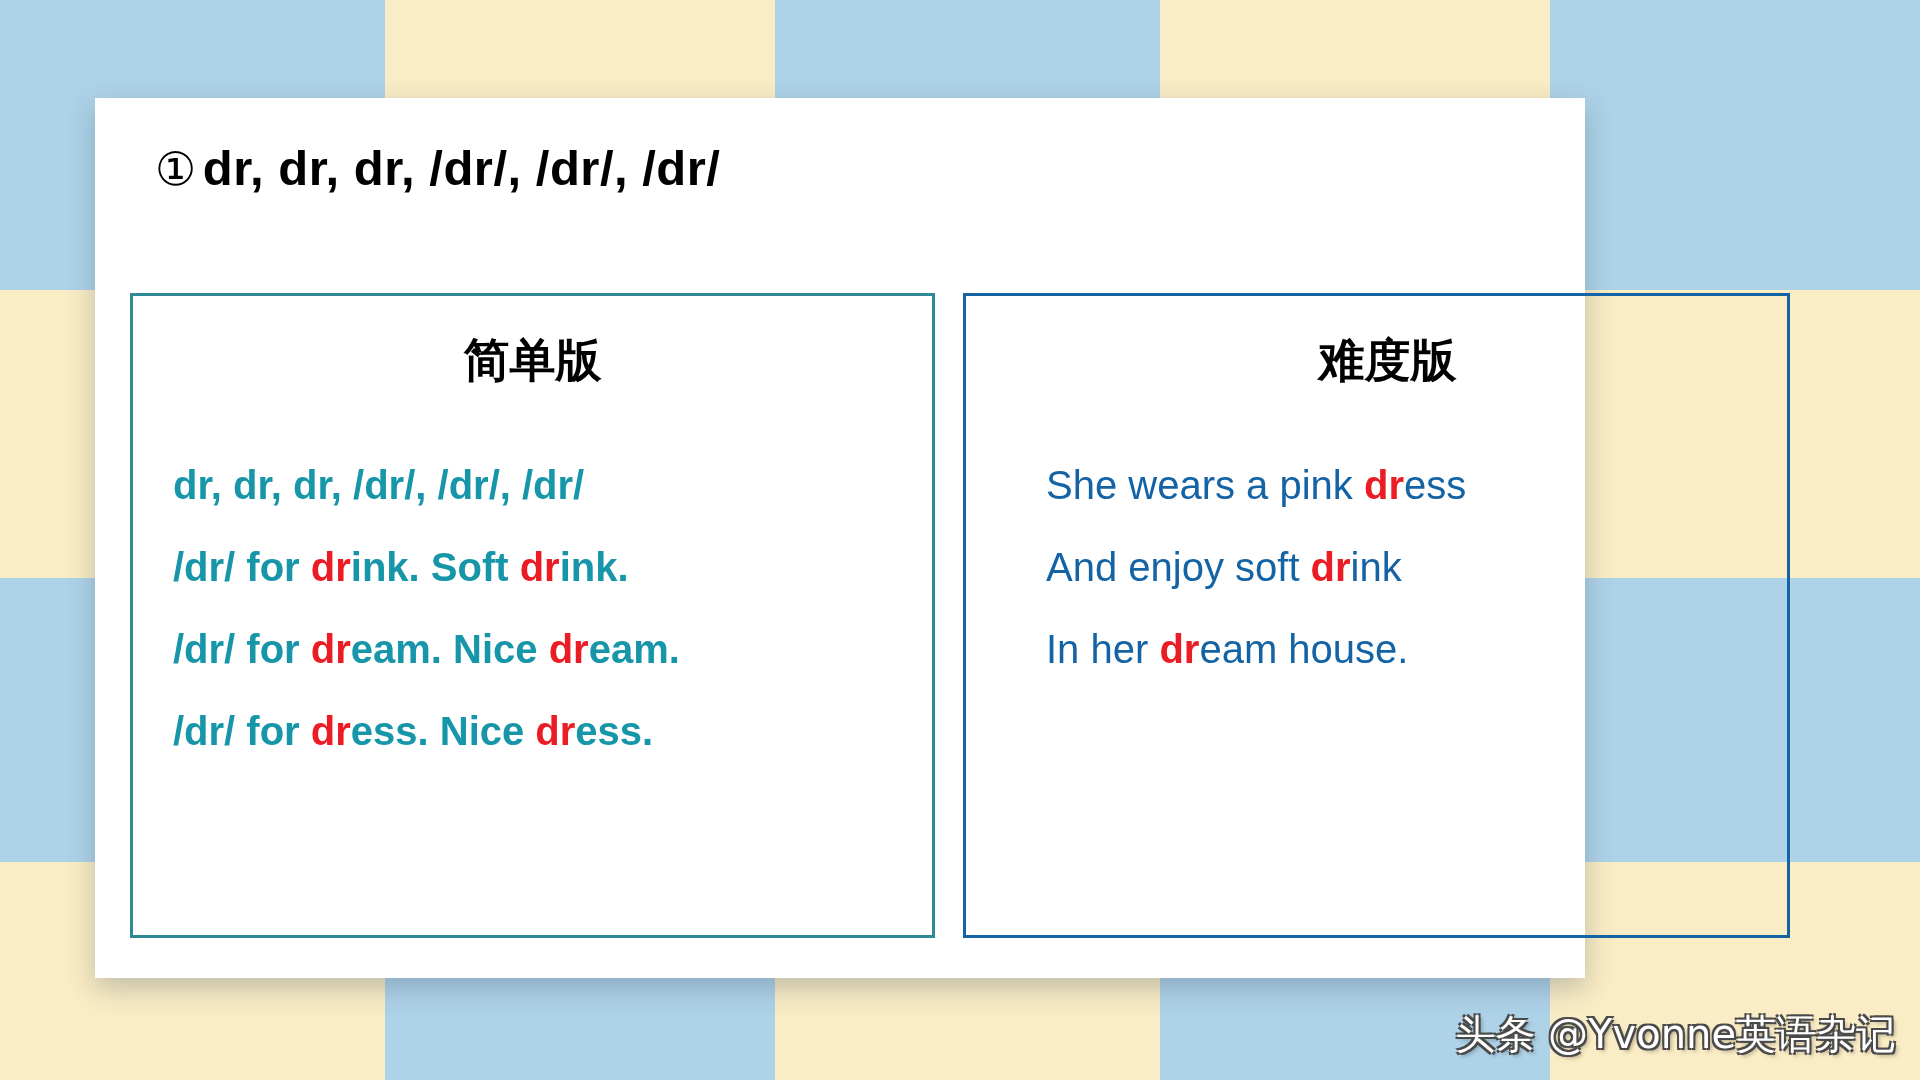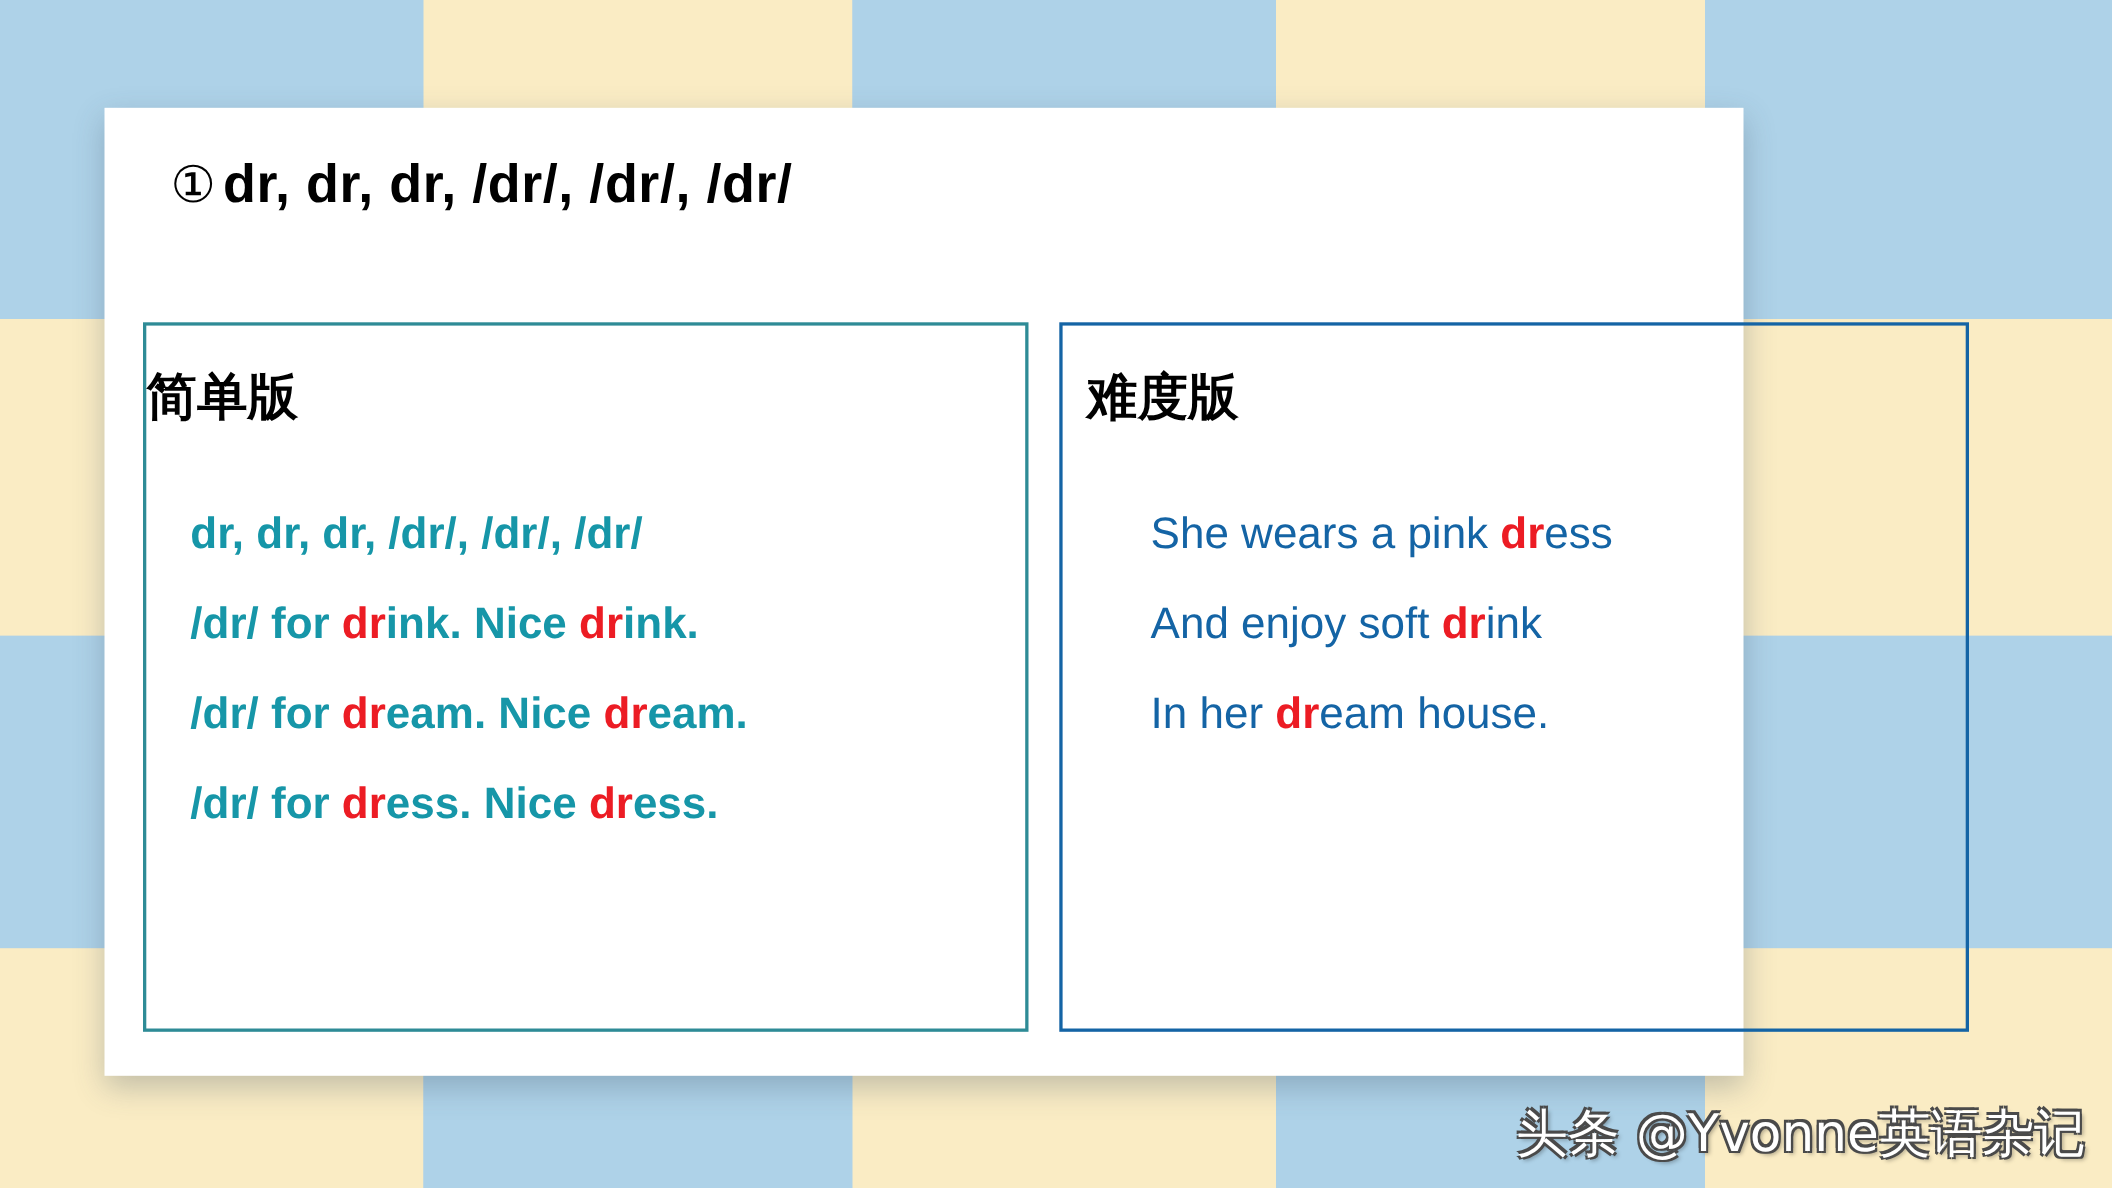--- a/index.html
+++ b/index.html
@@ -66,21 +66,21 @@
     flex: 1 1 0;
     border: 3px solid #2e8b96;
     box-sizing: border-box;
     position: relative;
   }
   .panel.blue {
     border-color: #1464a5;
     padding-left: 22px;
   }
   .panel-heading {
-    text-align: left;
+    text-align: center;
     font-size: 46px;
     font-weight: bold;
     margin-top: 34px;
     font-family: "DejaVu Sans", "Liberation Sans", sans-serif;
   }
   .panel-lines {
     margin-top: 52px;
     padding-left: 40px;
     padding-right: 12px;
   }
@@ -107,21 +107,21 @@
   .panel.blue .hl {
     font-weight: bold;
   }
 
   
   #watermark {
     position: absolute;
     right: 24px;
     bottom: 18px;
     z-index: 5;
-    font-size: 47px;
+    font-size: 40px;
     color: #ffffff;
     font-family: "DejaVu Sans", "Liberation Sans", sans-serif;
     text-shadow:
       -2px -2px 0 #4a4a4a,
        2px -2px 0 #4a4a4a,
       -2px  2px 0 #4a4a4a,
        2px  2px 0 #4a4a4a,
        3px  3px 4px rgba(0,0,0,0.35);
     white-space: nowrap;
   }
@@ -157,21 +157,21 @@
   <div id="card-title">
     <span class="circled-num">①</span><span>dr, dr, dr, /dr/, /dr/, /dr/</span>
   </div>
 
   <div id="panels">
 
     <div class="panel teal">
       <div class="panel-heading">简单版</div>
       <div class="panel-lines">
           <div class="line"><span>dr, dr, dr, /dr/, /dr/, /dr/</span></div>
-          <div class="line"><span>/dr/ for </span><span class="hl">dr</span><span>ink. Nice </span><span class="hl">dr</span><span>ink.</span></div>
+          <div class="line"><span>/dr/ for </span><span class="hl">dr</span><span>ink. Soft </span><span class="hl">dr</span><span>ink.</span></div>
           <div class="line"><span>/dr/ for </span><span class="hl">dr</span><span>eam. Nice </span><span class="hl">dr</span><span>eam.</span></div>
           <div class="line"><span>/dr/ for </span><span class="hl">dr</span><span>ess. Nice </span><span class="hl">dr</span><span>ess.</span></div>
         </div>
     </div>
 
     <div class="panel blue">
       <div class="panel-heading">难度版</div>
       <div class="panel-lines">
           <div class="line"><span>She wears a pink </span><span class="hl">dr</span><span>ess</span></div>
           <div class="line"><span>And enjoy soft </span><span class="hl">dr</span><span>ink</span></div>

